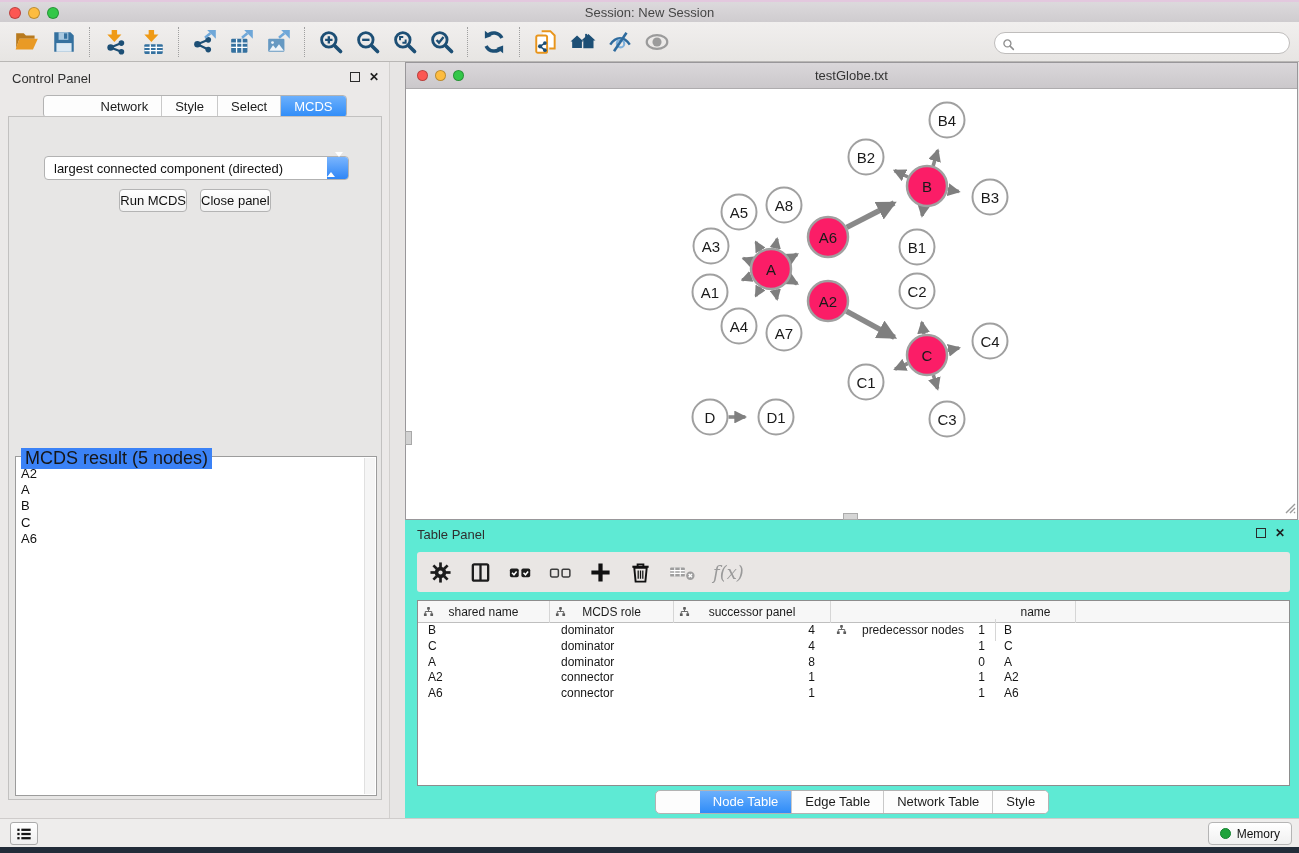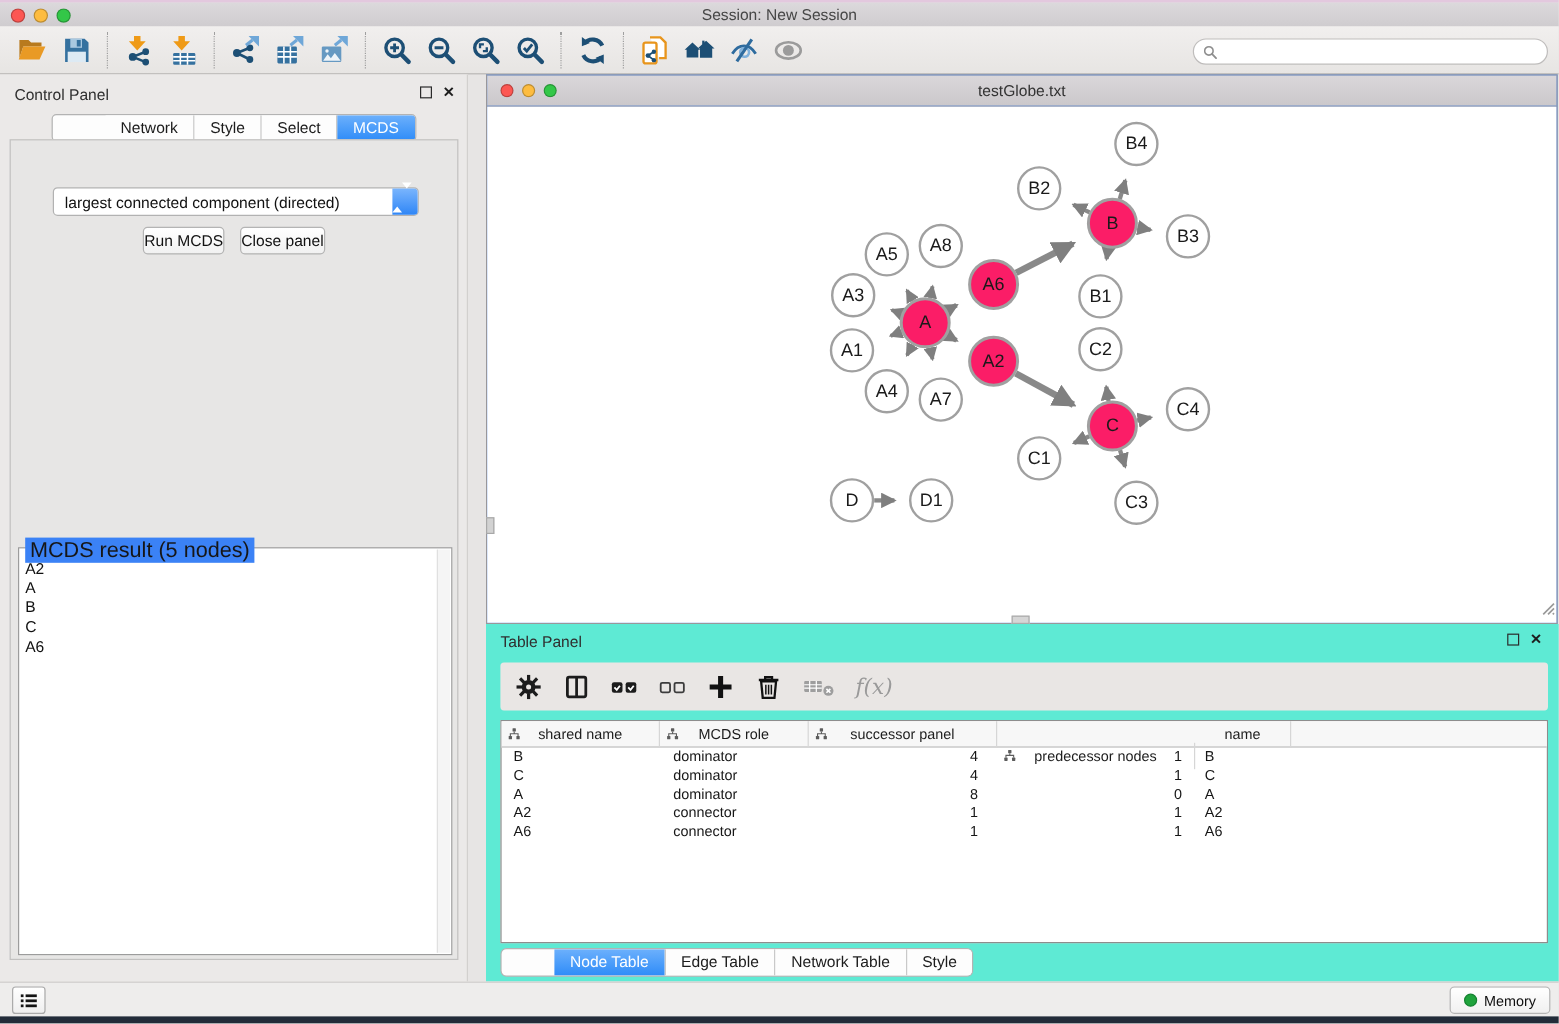--- a/index.html
+++ b/index.html
@@ -99,21 +99,21 @@
 
   .data-table { position:absolute; left:12px; top:80px; width:873px; height:186px;
     background:#fff; border:1px solid #8d8d8d; }
   .thead { display:flex; height:22px; background:#f7f7f7; border-bottom:1px solid #bfbfbf; }
   .th { position:relative; height:22px; border-right:1px solid #d6d6d6; font-size:12px; color:#1c1c1c;
     display:flex; align-items:center; justify-content:center; }
   .th.filler { border-right:none; flex:1; }
   .th .h-icon { position:absolute; left:5px; top:5px; }
   .trow { display:flex; height:15.8px; font-size:12px; color:#161616; align-items:center; }
   .td { height:15.8px; line-height:15.8px; white-space:nowrap; overflow:hidden; }
-  .table-tabs { position:absolute; left:12px; right:0; top:270px; display:flex; justify-content:flex-start; }
+  .table-tabs { position:absolute; left:0; right:0; top:270px; display:flex; justify-content:center; }
   .table-tabs .seg { border-radius:5px; }
   .table-tabs .tab { height:22px; line-height:22px; }
 
   
   .statusbar { position:absolute; left:0; top:818px; width:1299px; height:29px;
     background:#eeedec; border-top:1px solid #cfcccb; }
   .status-left-btn { position:absolute; left:10px; top:3px; width:28px; height:23px;
     background:linear-gradient(#fff,#efefef); border:1px solid #ababab; border-radius:3px;
     display:flex; align-items:center; justify-content:center; }
   .memory-btn { position:absolute; right:7px; top:3px; height:23px;

